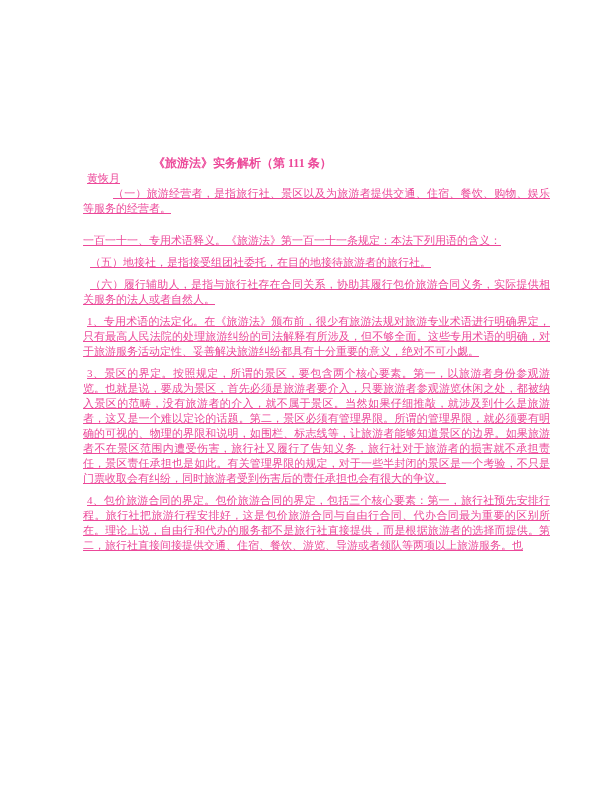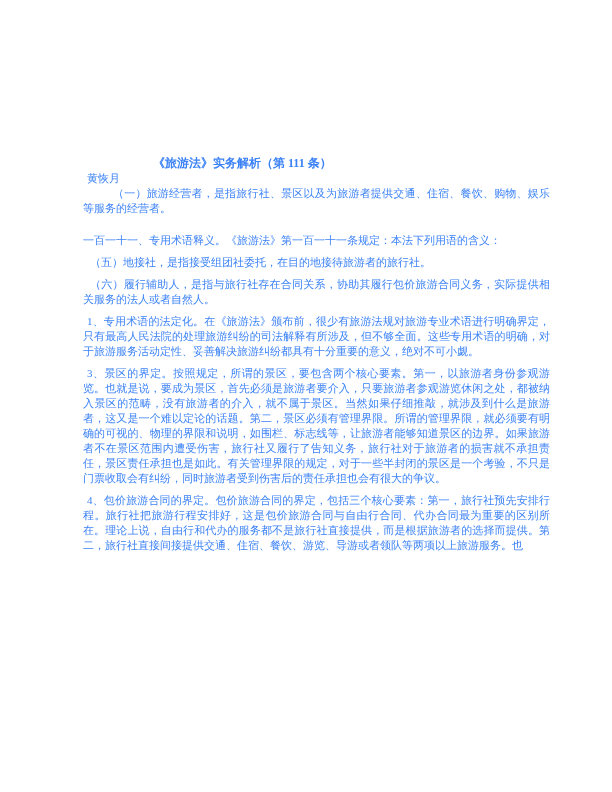--- a/index.html
+++ b/index.html
@@ -9,29 +9,30 @@
   }
   .page {
     position: relative;
     width: 612px;
     height: 792px;
     background: #ffffff;
     box-sizing: border-box;
     padding: 156px 62px 0 83px;
     overflow: hidden;
     font-family: "Liberation Serif", "DejaVu Serif", serif;
-    color: #3b82f6;
+    color: #ec4899;
   }
   .txt {
     font-size: 11px;
     line-height: 15px;
     text-align: justify;
     text-justify: inter-ideograph;
     letter-spacing: 0;
     margin: 0;
+    text-decoration: underline;
   }
   .doc-title {
     font-size: 12px;
     line-height: 15px;
     font-weight: bold;
     margin: 0 0 0 70px;
     white-space: nowrap;
   }
   .author {
     text-indent: 4px;

